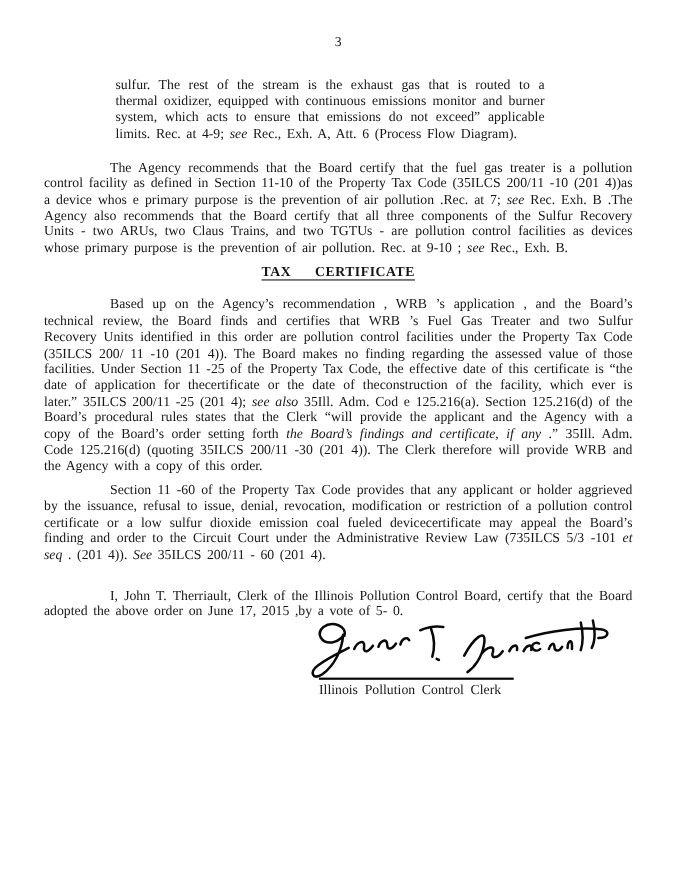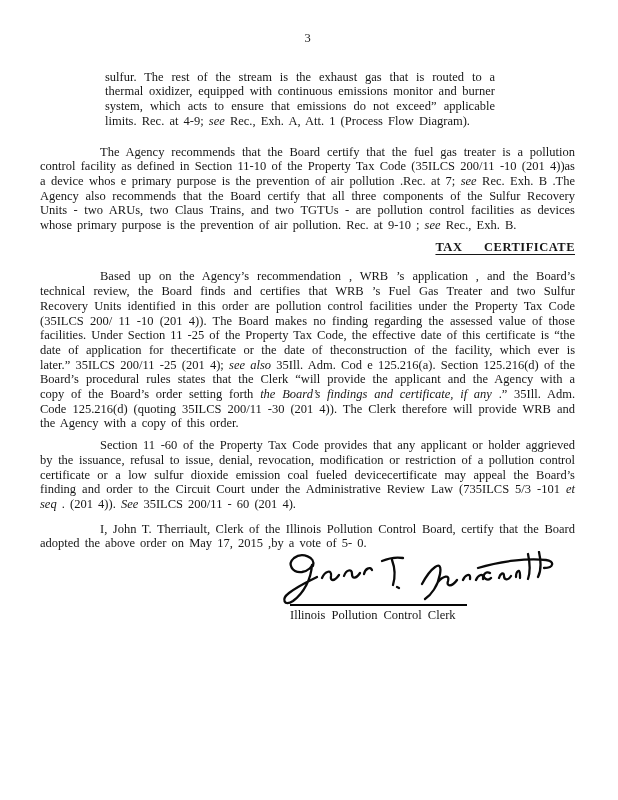--- a/index.html
+++ b/index.html
@@ -20,26 +20,26 @@
   .bq {
     margin: 0 80px 16px 65px;
     text-align: justify;
   }
   p.para {
     margin: 0 0 7px 0;
     text-align: justify;
     text-indent: 60px;
   }
   p.para.mb15 { }
-  p.para.mb10 { margin-bottom: 10px; }
+  p.para.mb10 { margin-bottom: 22px; }
   .heading {
     margin: 0 0 15px 0;
     font-size: 12.5px;
     font-weight: bold;
-    text-align: right;
+    text-align: center;
     line-height: 14.7px;
     font-family: Liberation Serif, serif;
   }
   .heading span {
     text-decoration: underline;
     text-decoration-thickness: 1.4px;
     text-underline-offset: 3px;
     word-spacing: 18px;
     letter-spacing: 0.5px;
   }
@@ -58,32 +58,32 @@
   }
   .sig-name, .sig-org { line-height: 15px; white-space: pre-wrap; word-spacing: 3px; }
 </style>
 </head>
 <body>
 
 <div class="page">
 
   <div class="page-number">3</div>
 
-  <div class="bq"><span>sulfur. The rest of the stream is the exhaust gas that is routed to a thermal oxidizer, equipped with continuous emissions monitor and burner system, which acts to ensure that emissions do not exceed” applicable limits. Rec. at 4-9; </span><span class="it">see</span><span> Rec., Exh. A, Att. 1 (Process Flow Diagram).</span></div>
+  <div class="bq"><span>sulfur. The rest of the stream is the exhaust gas that is routed to a thermal oxidizer, equipped with continuous emissions monitor and burner system, which acts to ensure that emissions do not exceed” applicable limits. Rec. at 4-9; </span><span class="it">see</span><span> Rec., Exh. A, Att. 6 (Process Flow Diagram).</span></div>
 
   <p class="para mb15"><span>The Agency recommends that the Board certify that the fuel gas treater is a pollution control facility as defined in Section 11-10 of the Property Tax Code (35ILCS 200/11 -10 (201 4))as a device whos e primary purpose is the prevention of air pollution .Rec. at 7; </span><span class="it">see</span><span> Rec. Exh. B .The Agency also recommends that the Board certify that all three components of the Sulfur Recovery Units - two ARUs, two Claus Trains, and two TGTUs - are pollution control facilities as devices whose primary purpose is the prevention of air pollution. Rec. at 9-10 ; </span><span class="it">see</span><span> Rec., Exh. B.</span></p>
 
   <h2 class="heading"><span>TAX CERTIFICATE</span></h2>
 
   <p class="para"><span>Based up on the Agency’s recommendation , WRB ’s application , and the Board’s technical review, the Board finds and certifies that WRB ’s Fuel Gas Treater and two Sulfur Recovery Units identified in this order are pollution control facilities under the Property Tax Code (35ILCS 200/ 11 -10 (201 4)). The Board makes no finding regarding the assessed value of those facilities. Under Section 11 -25 of the Property Tax Code, the effective date of this certificate is “the date of application for thecertificate or the date of theconstruction of the facility, which ever is later.” 35ILCS 200/11 -25 (201 4); </span><span class="it">see also</span><span> 35Ill. Adm. Cod e 125.216(a). Section 125.216(d) of the Board’s procedural rules states that the Clerk “will provide the applicant and the Agency with a copy of the Board’s order setting forth </span><span class="it">the Board’s findings and certificate, if any</span><span> .” 35Ill. Adm. Code 125.216(d) (quoting 35ILCS 200/11 -30 (201 4)). The Clerk therefore will provide WRB and the Agency with a copy of this order.</span></p>
 
 
   <p class="para mb10"><span>Section 11 -60 of the Property Tax Code provides that any applicant or holder aggrieved by the issuance, refusal to issue, denial, revocation, modification or restriction of a pollution control certificate or a low sulfur dioxide emission coal fueled devicecertificate may appeal the Board’s finding and order to the Circuit Court under the Administrative Review Law (735ILCS 5/3 -101 </span><span class="it">et seq</span><span> . (201 4)). </span><span class="it">See</span><span> 35ILCS 200/11 - 60 (201 4).</span></p>
 
-  <p class="para"><span>I, John T. Therriault, Clerk of the Illinois Pollution Control Board, certify that the Board adopted the above order on May 17, 2015 ,by a vote of 5- 0.</span></p>
+  <p class="para"><span>I, John T. Therriault, Clerk of the Illinois Pollution Control Board, certify that the Board adopted the above order on June 17, 2015 ,by a vote of 5- 0.</span></p>
 
   <div class="sig-area">
     <svg class="sig-svg" width="282" height="56" viewBox="0 0 282 56" fill="none" stroke="#0a0a0a" stroke-width="2.3" stroke-linecap="round" stroke-linejoin="round">
       <path d="M33,15 C36,6 22,1 14,7 C7,13 12,22 22,21 C29,20 32,15 32,14 C31,28 24,42 13,50 C4,56 1,48 9,42 C18,35 29,30 37,26"></path>
       <path d="M42,27 c3,-7 10,-9 9,-2 c-1,5 3,6 8,-1 m5,1 c2,-6 8,-8 8,-2 c0,5 4,5 8,-1 m4,1 c1,-5 6,-8 8,-4"></path>
       <path d="M112,9 c3,8 3,18 1,25 m-11,-24 c7,-3 15,-4 21,-3 m-6,29 l2,1"></path>
       <path d="M142,33 c8,-15 21,-27 18,-10 c-2,12 -9,21 -15,25 m13,-17 c5,-6 12,-8 10,-1 c-2,6 4,6 9,-1 m6,0 c2,-5 8,-8 7,-1 m6,1 c2,-5 8,-8 7,-1 m8,-1 a4,3.5 0 1,1 -1,-5 m9,5 c1,-4 5,-7 5,-2 c0,4 4,5 7,0 m5,1 c0,-6 4,-9 4,-2 l0,3 m8,-24 c2,9 2,19 0,25 m11,-27 c2,9 2,19 -1,25"></path>
       <path d="M198,17 c22,-7 50,-10 68,-8 c9,1 8,8 -2,8"></path>
     </svg>
     <div class="sig-line"></div>

